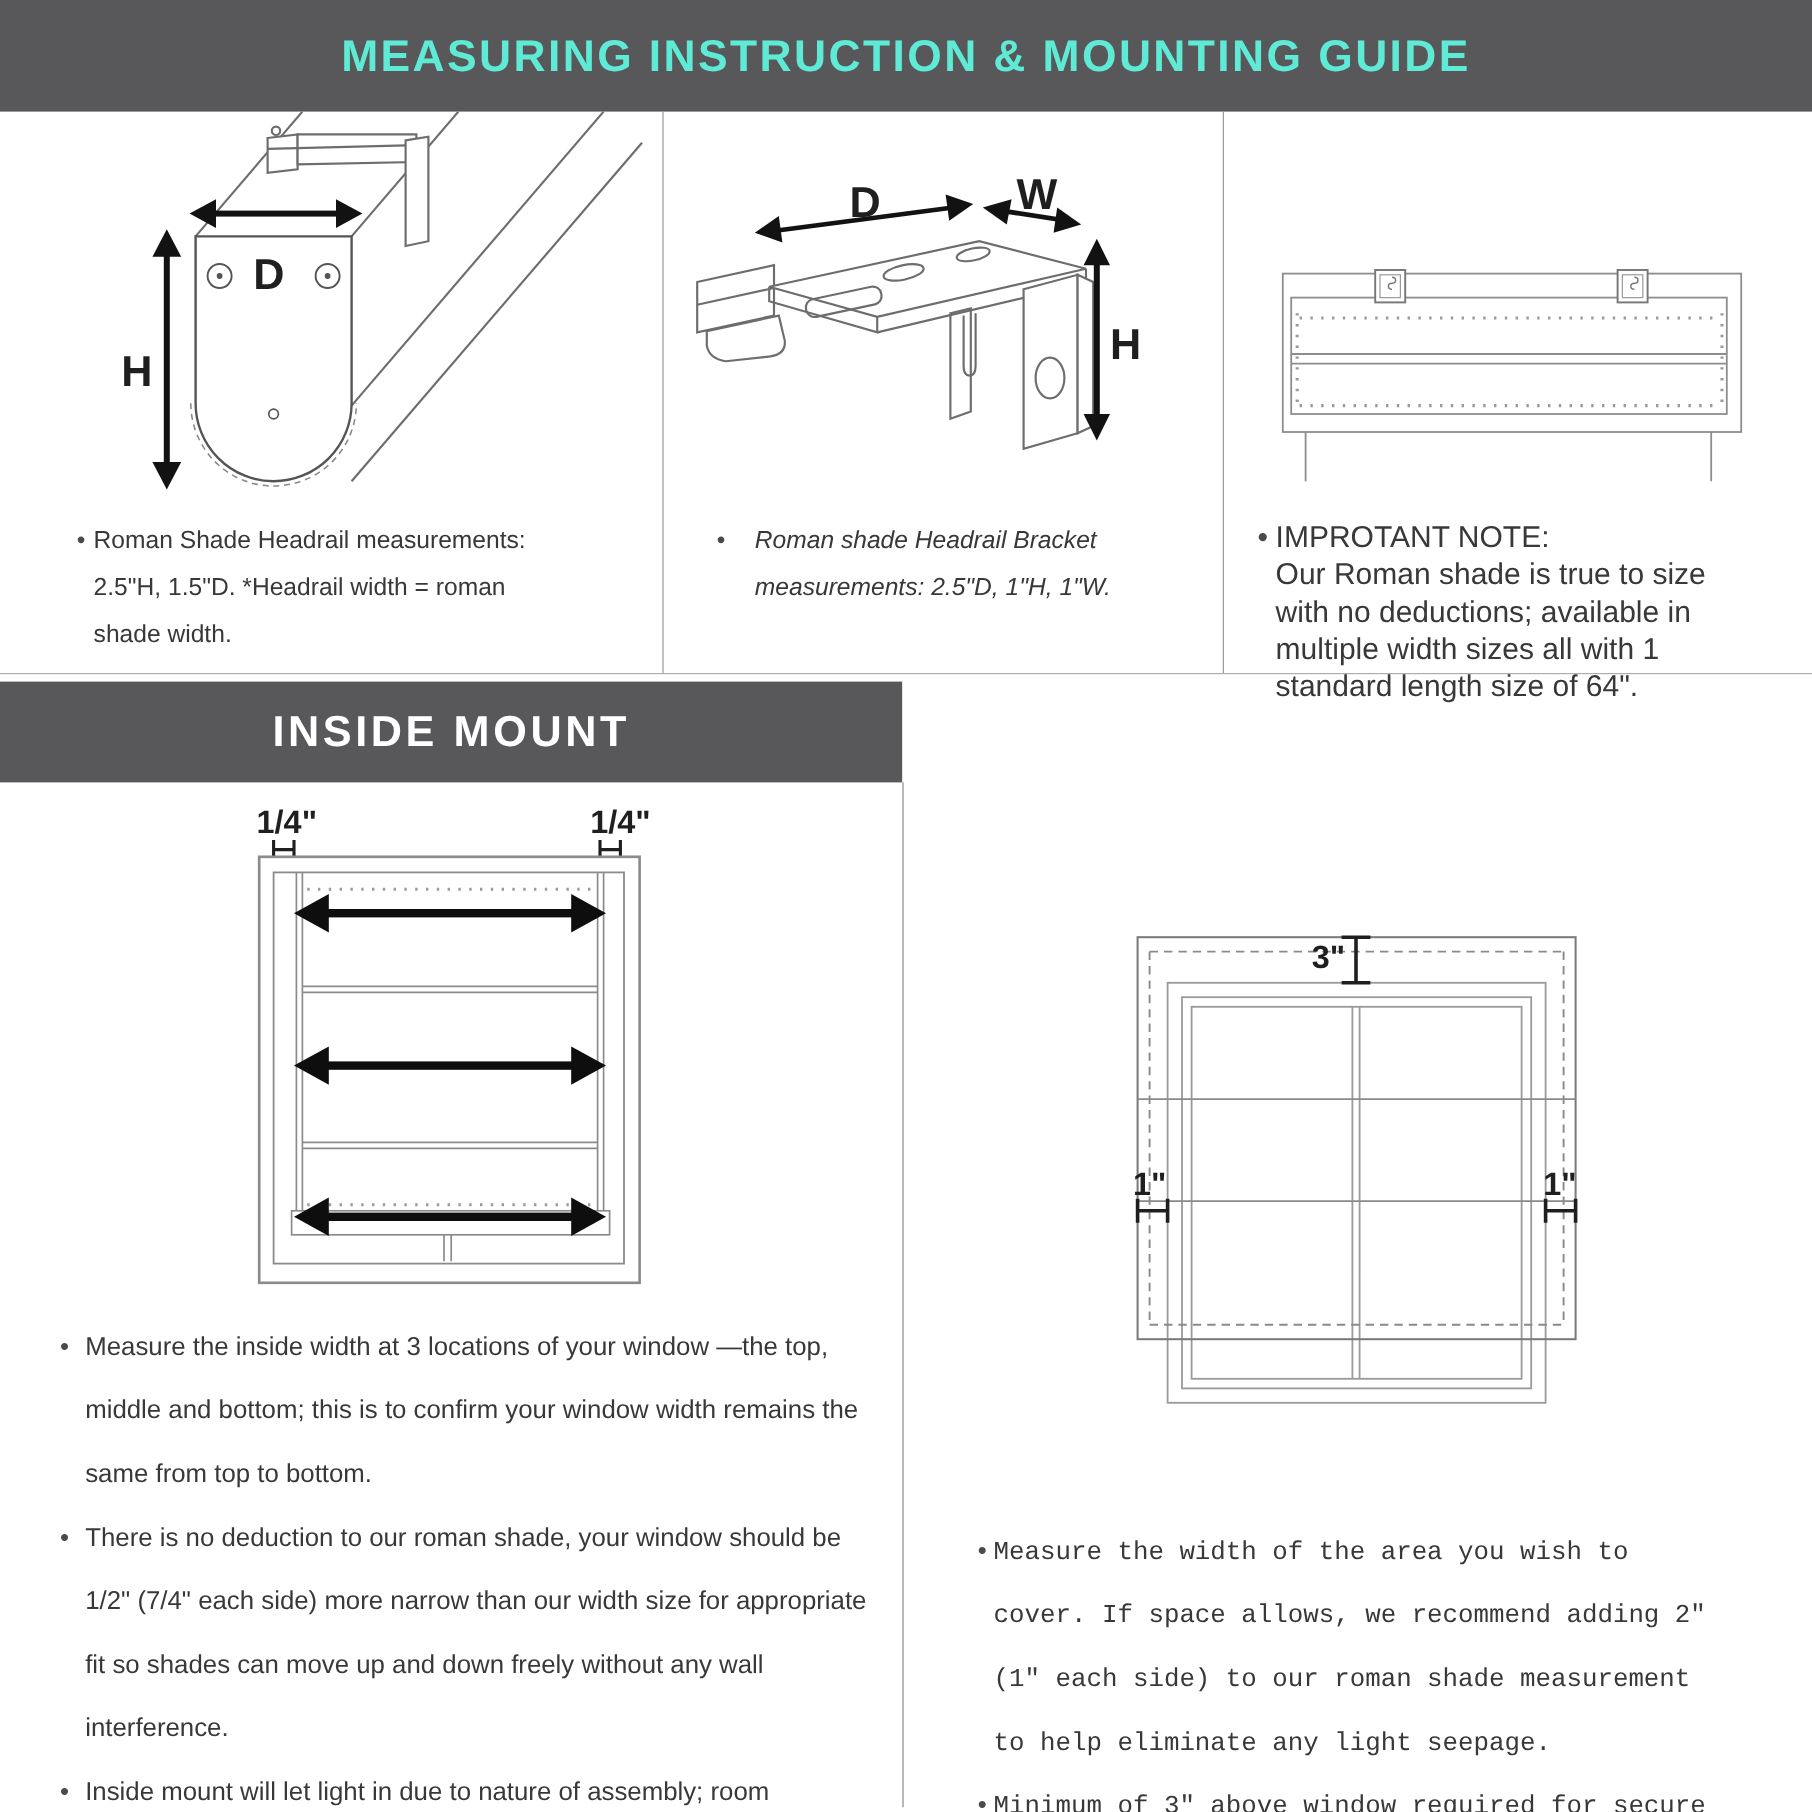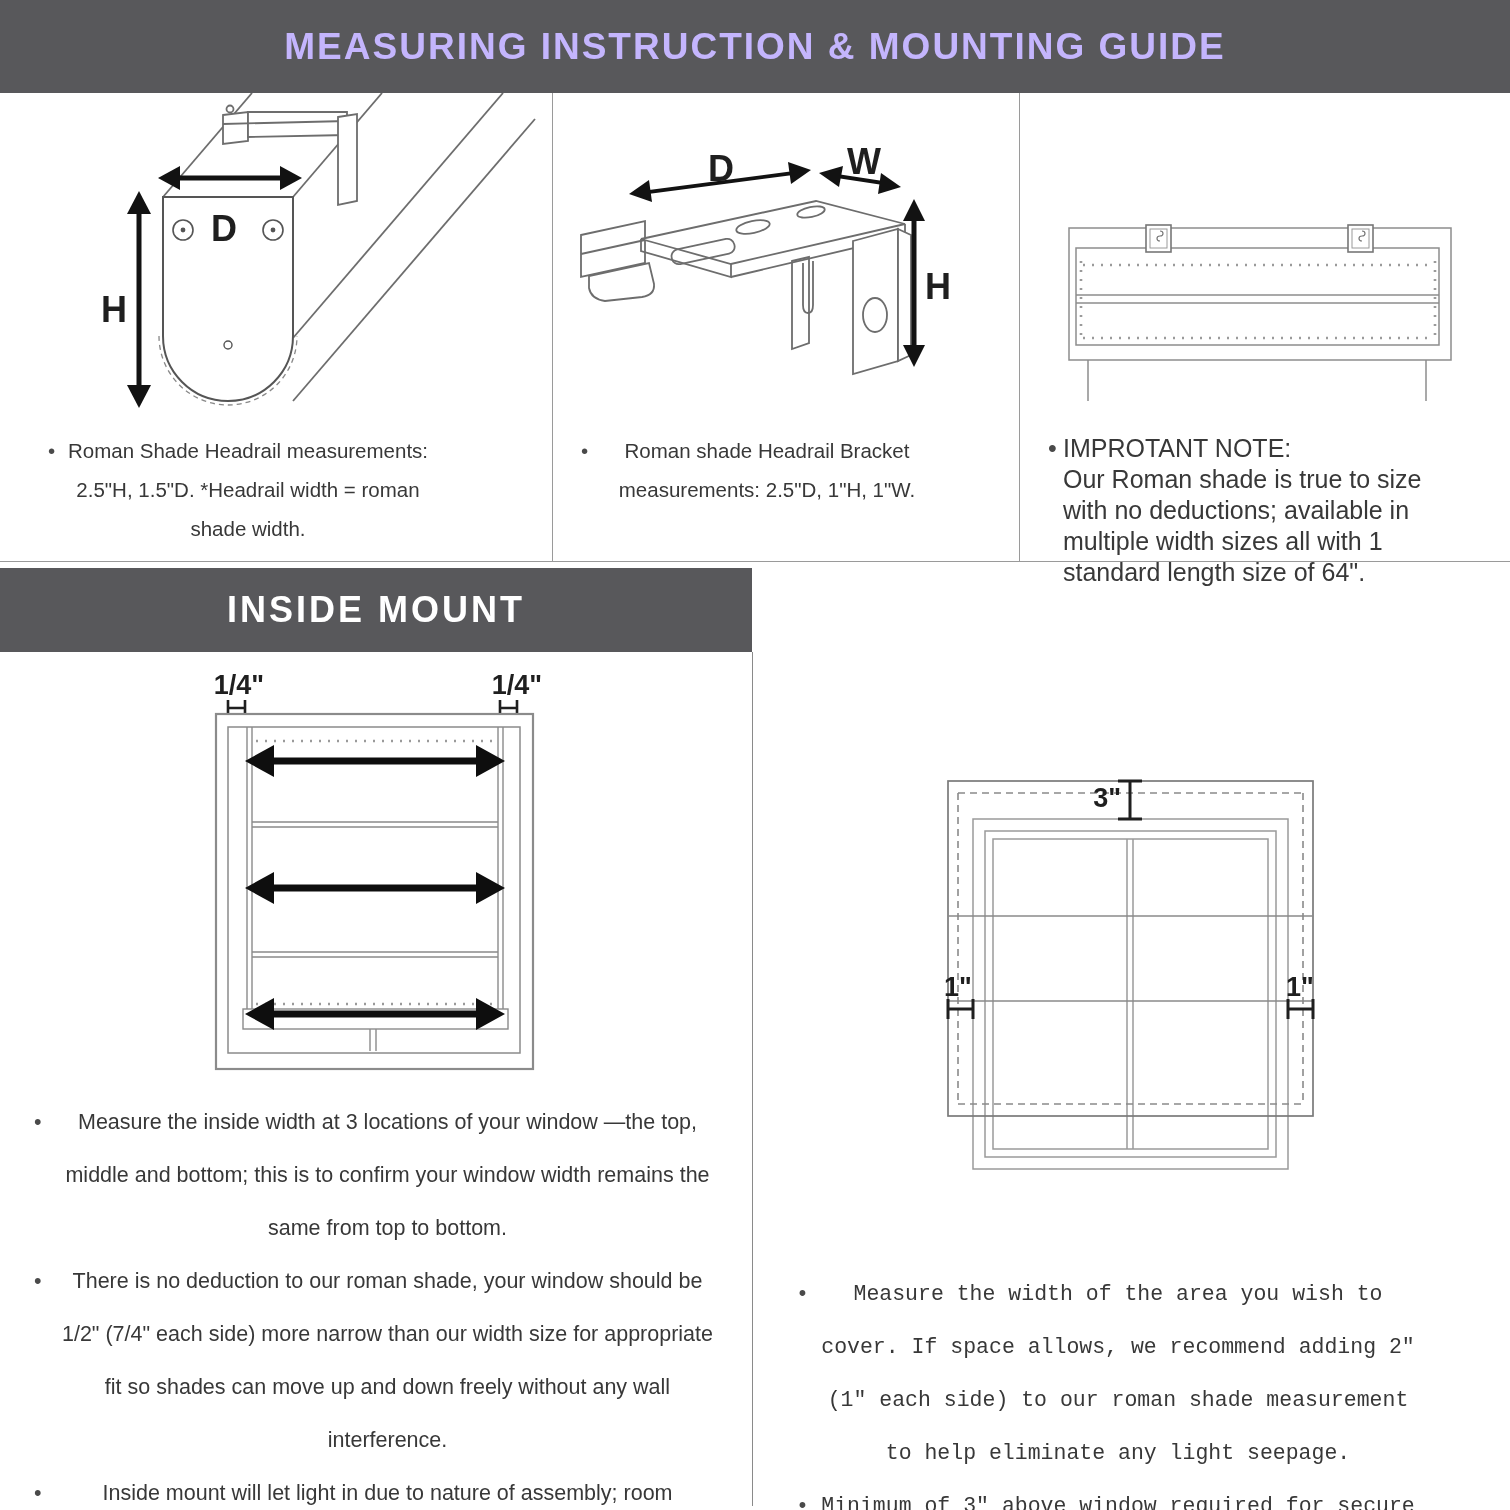--- a/index.html
+++ b/index.html
@@ -5,21 +5,21 @@
   html,body { margin:0; padding:0; background:#fff; }
   .page {
     position:relative; width:1510px; height:1510px; background:#fff;
     font-family:"Liberation Sans", sans-serif; color:#383838; overflow:hidden;
   }
   
   .main-header {
     height:93px; background:#58585b; display:flex; align-items:center; justify-content:center;
   }
   .main-header .t {
-    color:#c4b5fd; font-size:37px; font-weight:700; letter-spacing:2px; white-space:nowrap;
+    color:#5eead4; font-size:37px; font-weight:700; letter-spacing:2px; white-space:nowrap;
   }
   .top-row {
     display:flex; height:469px; border-bottom:1px solid #9a9a9a; box-sizing:border-box;
   }
   .panel { box-sizing:border-box; }
   .p1 { width:553px; border-right:1px solid #9a9a9a; }
   .p2 { width:467px; border-right:1px solid #9a9a9a; }
   .p3 { width:489px; }
   .gap { height:6px; background:#fff; }
   .section-bar { display:flex; height:84px; }
@@ -27,27 +27,27 @@
     background:#58585b; color:#fff; display:flex; align-items:center; justify-content:center;
     font-size:36px; font-weight:700; letter-spacing:3px;
   }
   .cell.left { width:752px; }
   .sb-divider { width:3px; background:#fff; }
   .cell.right { flex:1; }
   .bottom-row { display:flex; height:854px; }
   .bp-left { width:753px; border-right:1px solid #8a8a8a; box-sizing:border-box; }
   .bp-right { flex:1; }
   
-  ul.blist { list-style:none; margin:0; padding:0;text-align:center; }
+  ul.blist { list-style:none; margin:16px; padding:0; }
   ul.blist li { position:relative; }
   ul.blist li::before { content:"\2022"; position:absolute; left:0; top:0; color:#4a4a4a; }
   .top-text { font-size:20.5px; line-height:39px; }
   .p1 ul.blist { padding-left:48px; margin-top:8px; }
   .p1 ul.blist li { padding-left:14px; width:372px; }
-  .p2 ul.blist { padding-left:28px; margin-top:8px; }
+  .p2 ul.blist { padding-left:28px; margin-top:8px;font-style:italic; }
   .p2 ul.blist li { padding-left:32px; width:308px; }
   .note-block { padding-left:28px; margin-top:10px; font-size:25px; line-height:31px; }
   .note-block .inner { position:relative; padding-left:15px; width:398px; }
   .note-block .inner::before { content:"\2022"; position:absolute; left:0; top:0; color:#4a4a4a; }
   .bot-text { font-size:21.5px; line-height:53px; }
   .bp-left ul.blist { padding-left:34px; margin-top:4px; }
   .bp-left ul.blist li { padding-left:21px; width:665px; }
   .bp-right ul.blist { padding-left:43px; margin-top:6px;font-family:Liberation Mono, monospace; }
   .bp-right ul.blist li { padding-left:16px; width:612px; }
   

